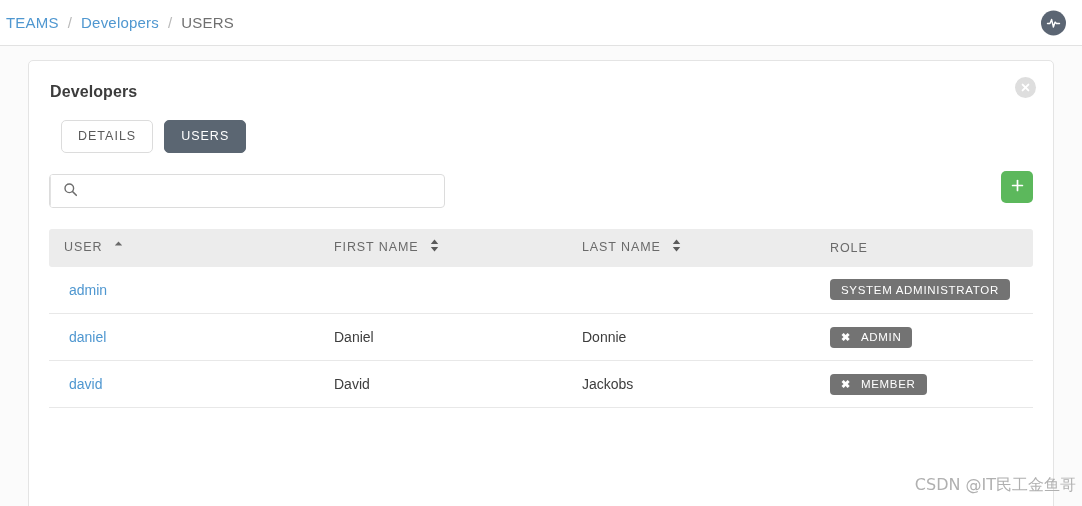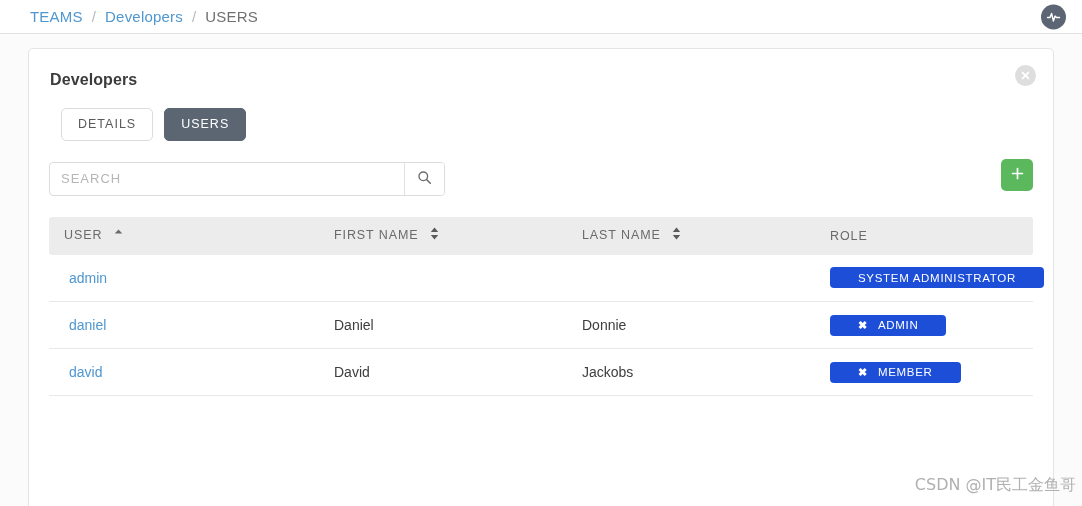--- a/index.html
+++ b/index.html
@@ -11,27 +11,27 @@
     height: 506px;
     background: #fbfbfb;
     font-family: "Liberation Sans", sans-serif;
     color: #3e3e3e;
     overflow: hidden;
     position: relative;
   }
 
   
   .topbar {
-    height: 34px;
+    height: 46px;
     box-sizing: border-box;
     background: #ffffff;
     border-bottom: 1px solid #e2e2e2;
     display: flex;
     align-items: center;
-    padding: 0 22px 0 30px;
+    padding: 0 22px 0 6px;
     position: relative;
   }
   .crumbs {
     display: flex;
     align-items: center;
     font-size: 15px;
     letter-spacing: .2px;
   }
   .crumb-link {
     color: #4f97d0;
@@ -234,27 +234,27 @@
   }
   .user-link {
     color: #4f97d0;
     text-decoration: none;
     font-size: 14px;
     cursor: pointer;
   }
   .badge {
     display: inline-flex;
     align-items: center;
-    background: #1d4ed8;
+    background: #737373;
     color: #ffffff;
     border-radius: 4px;
     font-size: 11.5px;
     letter-spacing: .7px;
     height: 21px;
-    padding: 0 28px;
+    padding: 0 11px;
     white-space: nowrap;
     cursor: pointer;
   }
   .badge .badge-x {
     font-size: 11px;
     font-weight: bold;
     margin-right: 10px;
     line-height: 1;
   }
 
@@ -301,21 +301,20 @@
       </svg>
     </div>
 
     <div class="tabs">
       <button class="tab">DETAILS</button>
       <button class="tab active">USERS</button>
     </div>
 
     <div class="toolbar">
       <div class="search-group">
-        <input class="search-input" type="text" placeholder="SEARCH" style="">
         <button class="search-btn">
           <span>
             <svg width="15" height="15" viewBox="0 0 15 15" aria-hidden="true">
               <circle cx="6.3" cy="6.3" r="4.3" fill="none" stroke="#6d6d6d" stroke-width="1.4"></circle>
               <line x1="9.5" y1="9.5" x2="13.3" y2="13.3" stroke="#6d6d6d" stroke-width="1.6" stroke-linecap="round"></line>
             </svg>
           </span>
         </button>
       </div>
 

